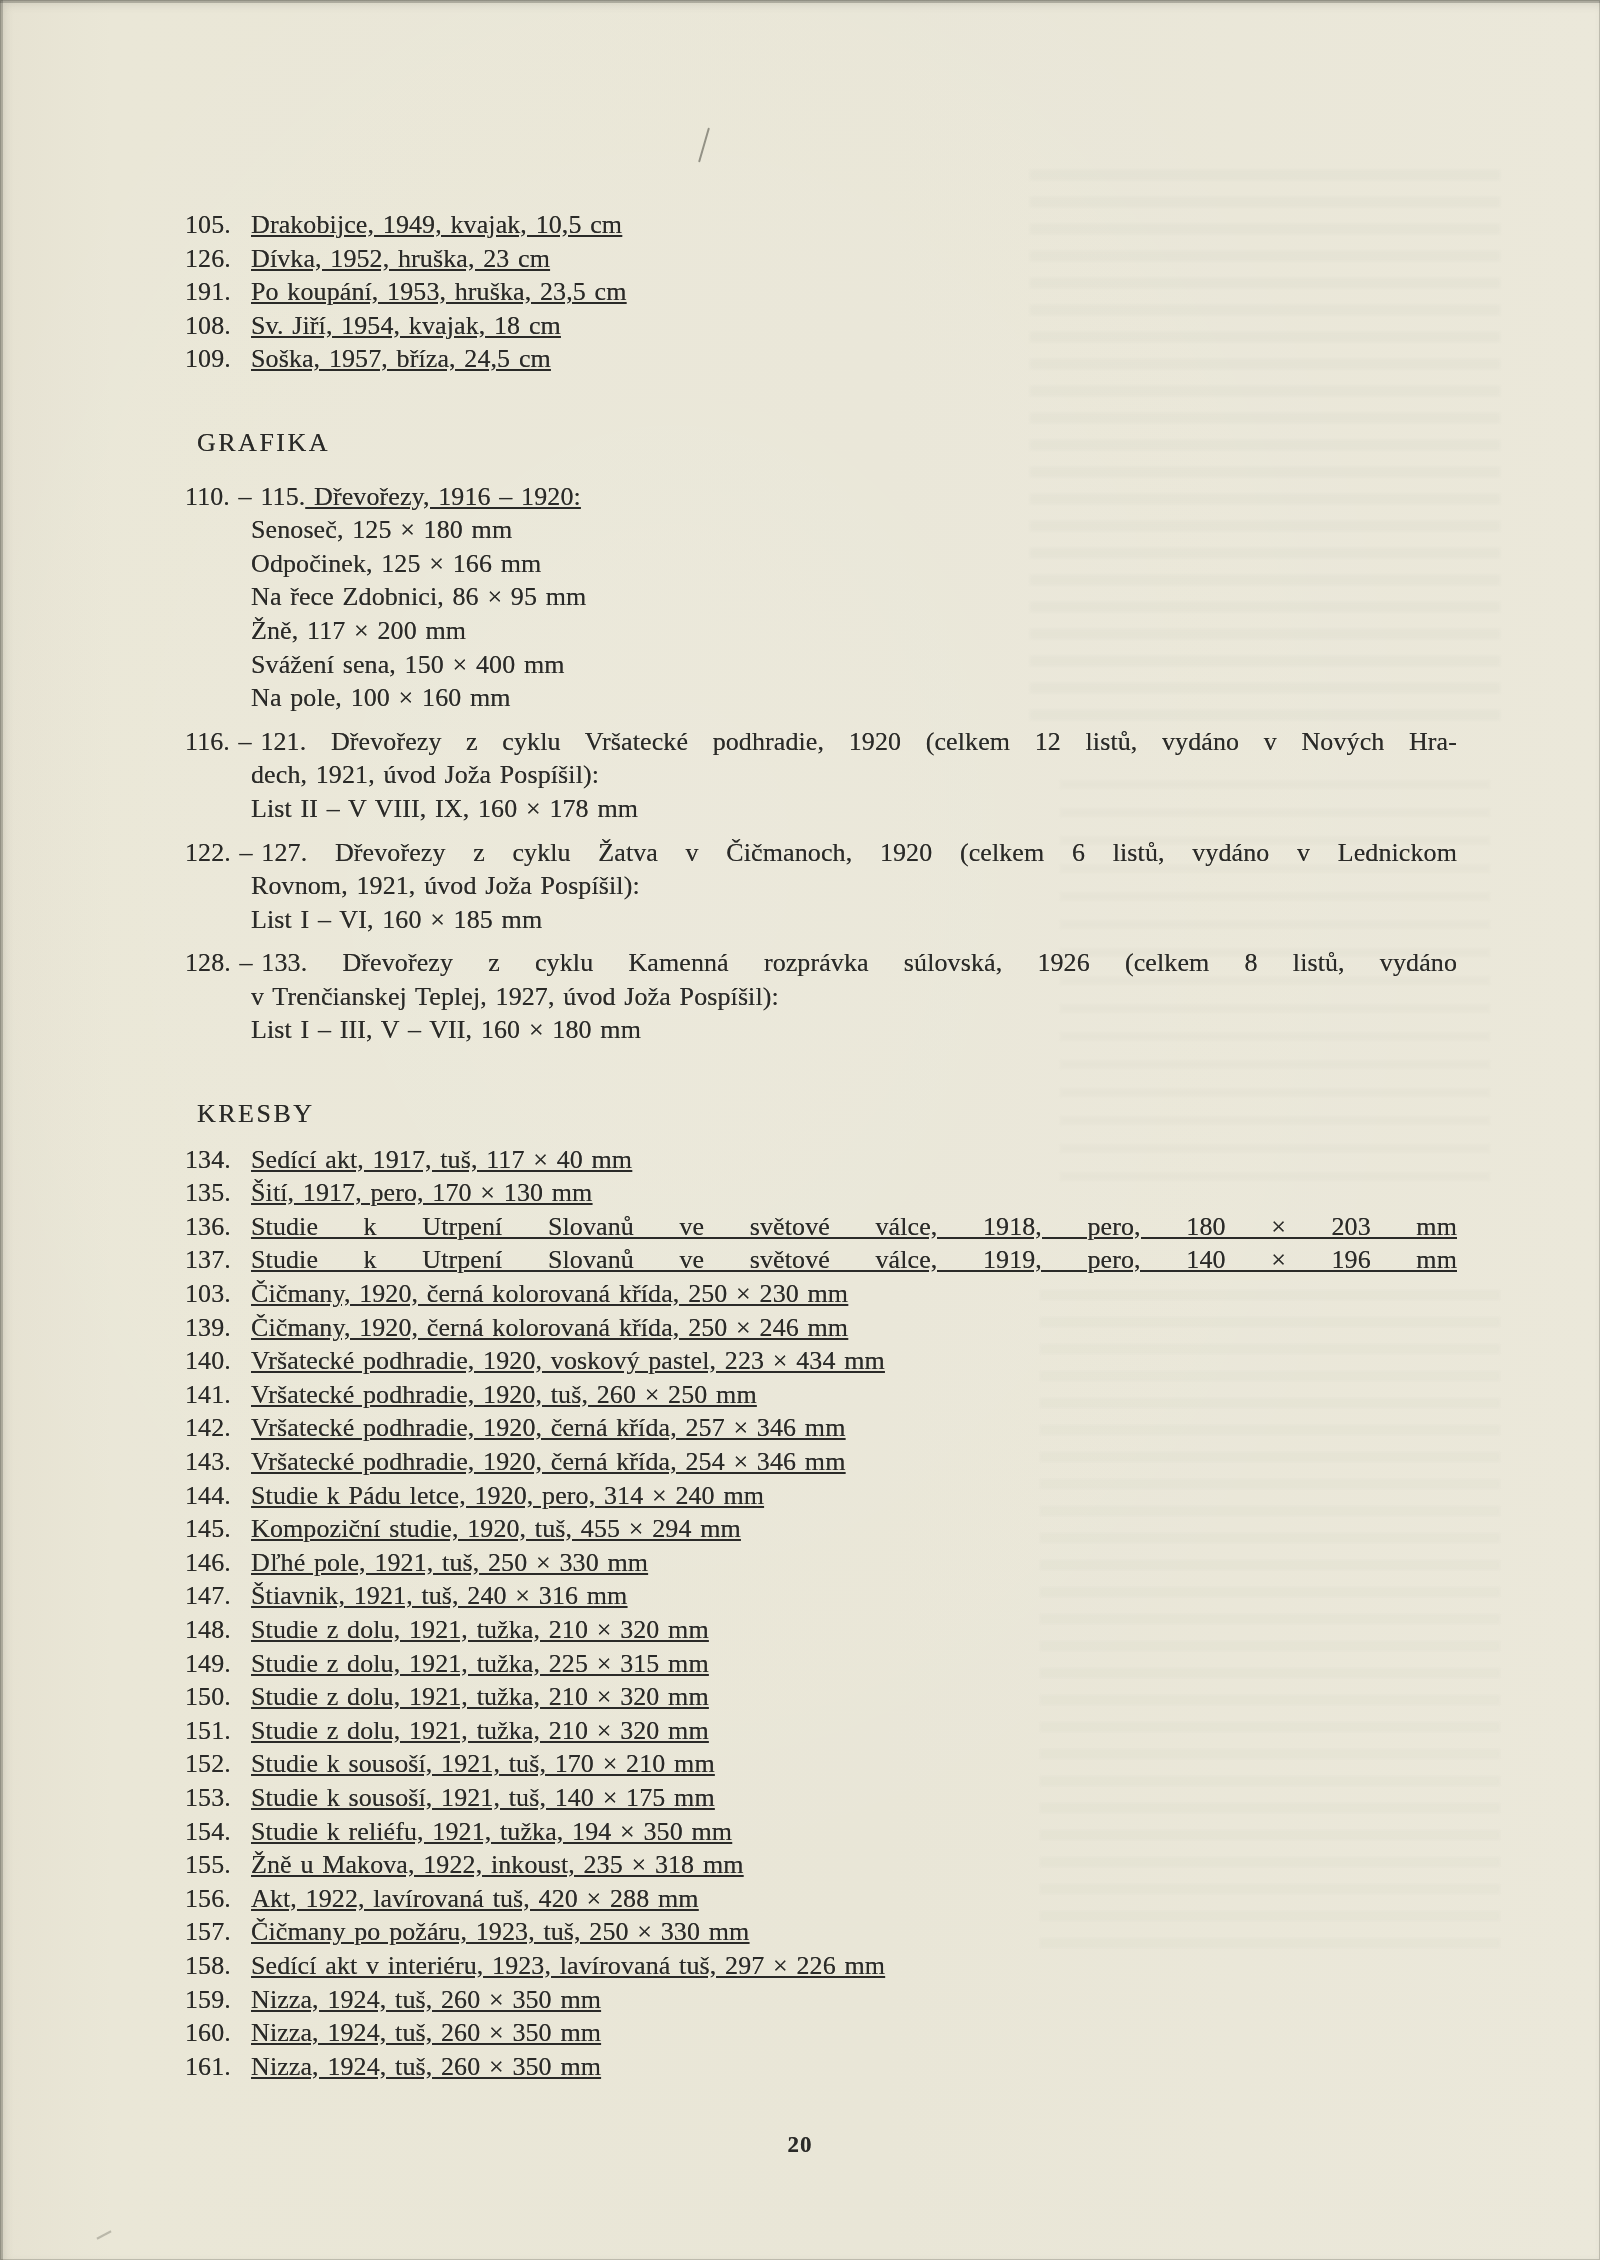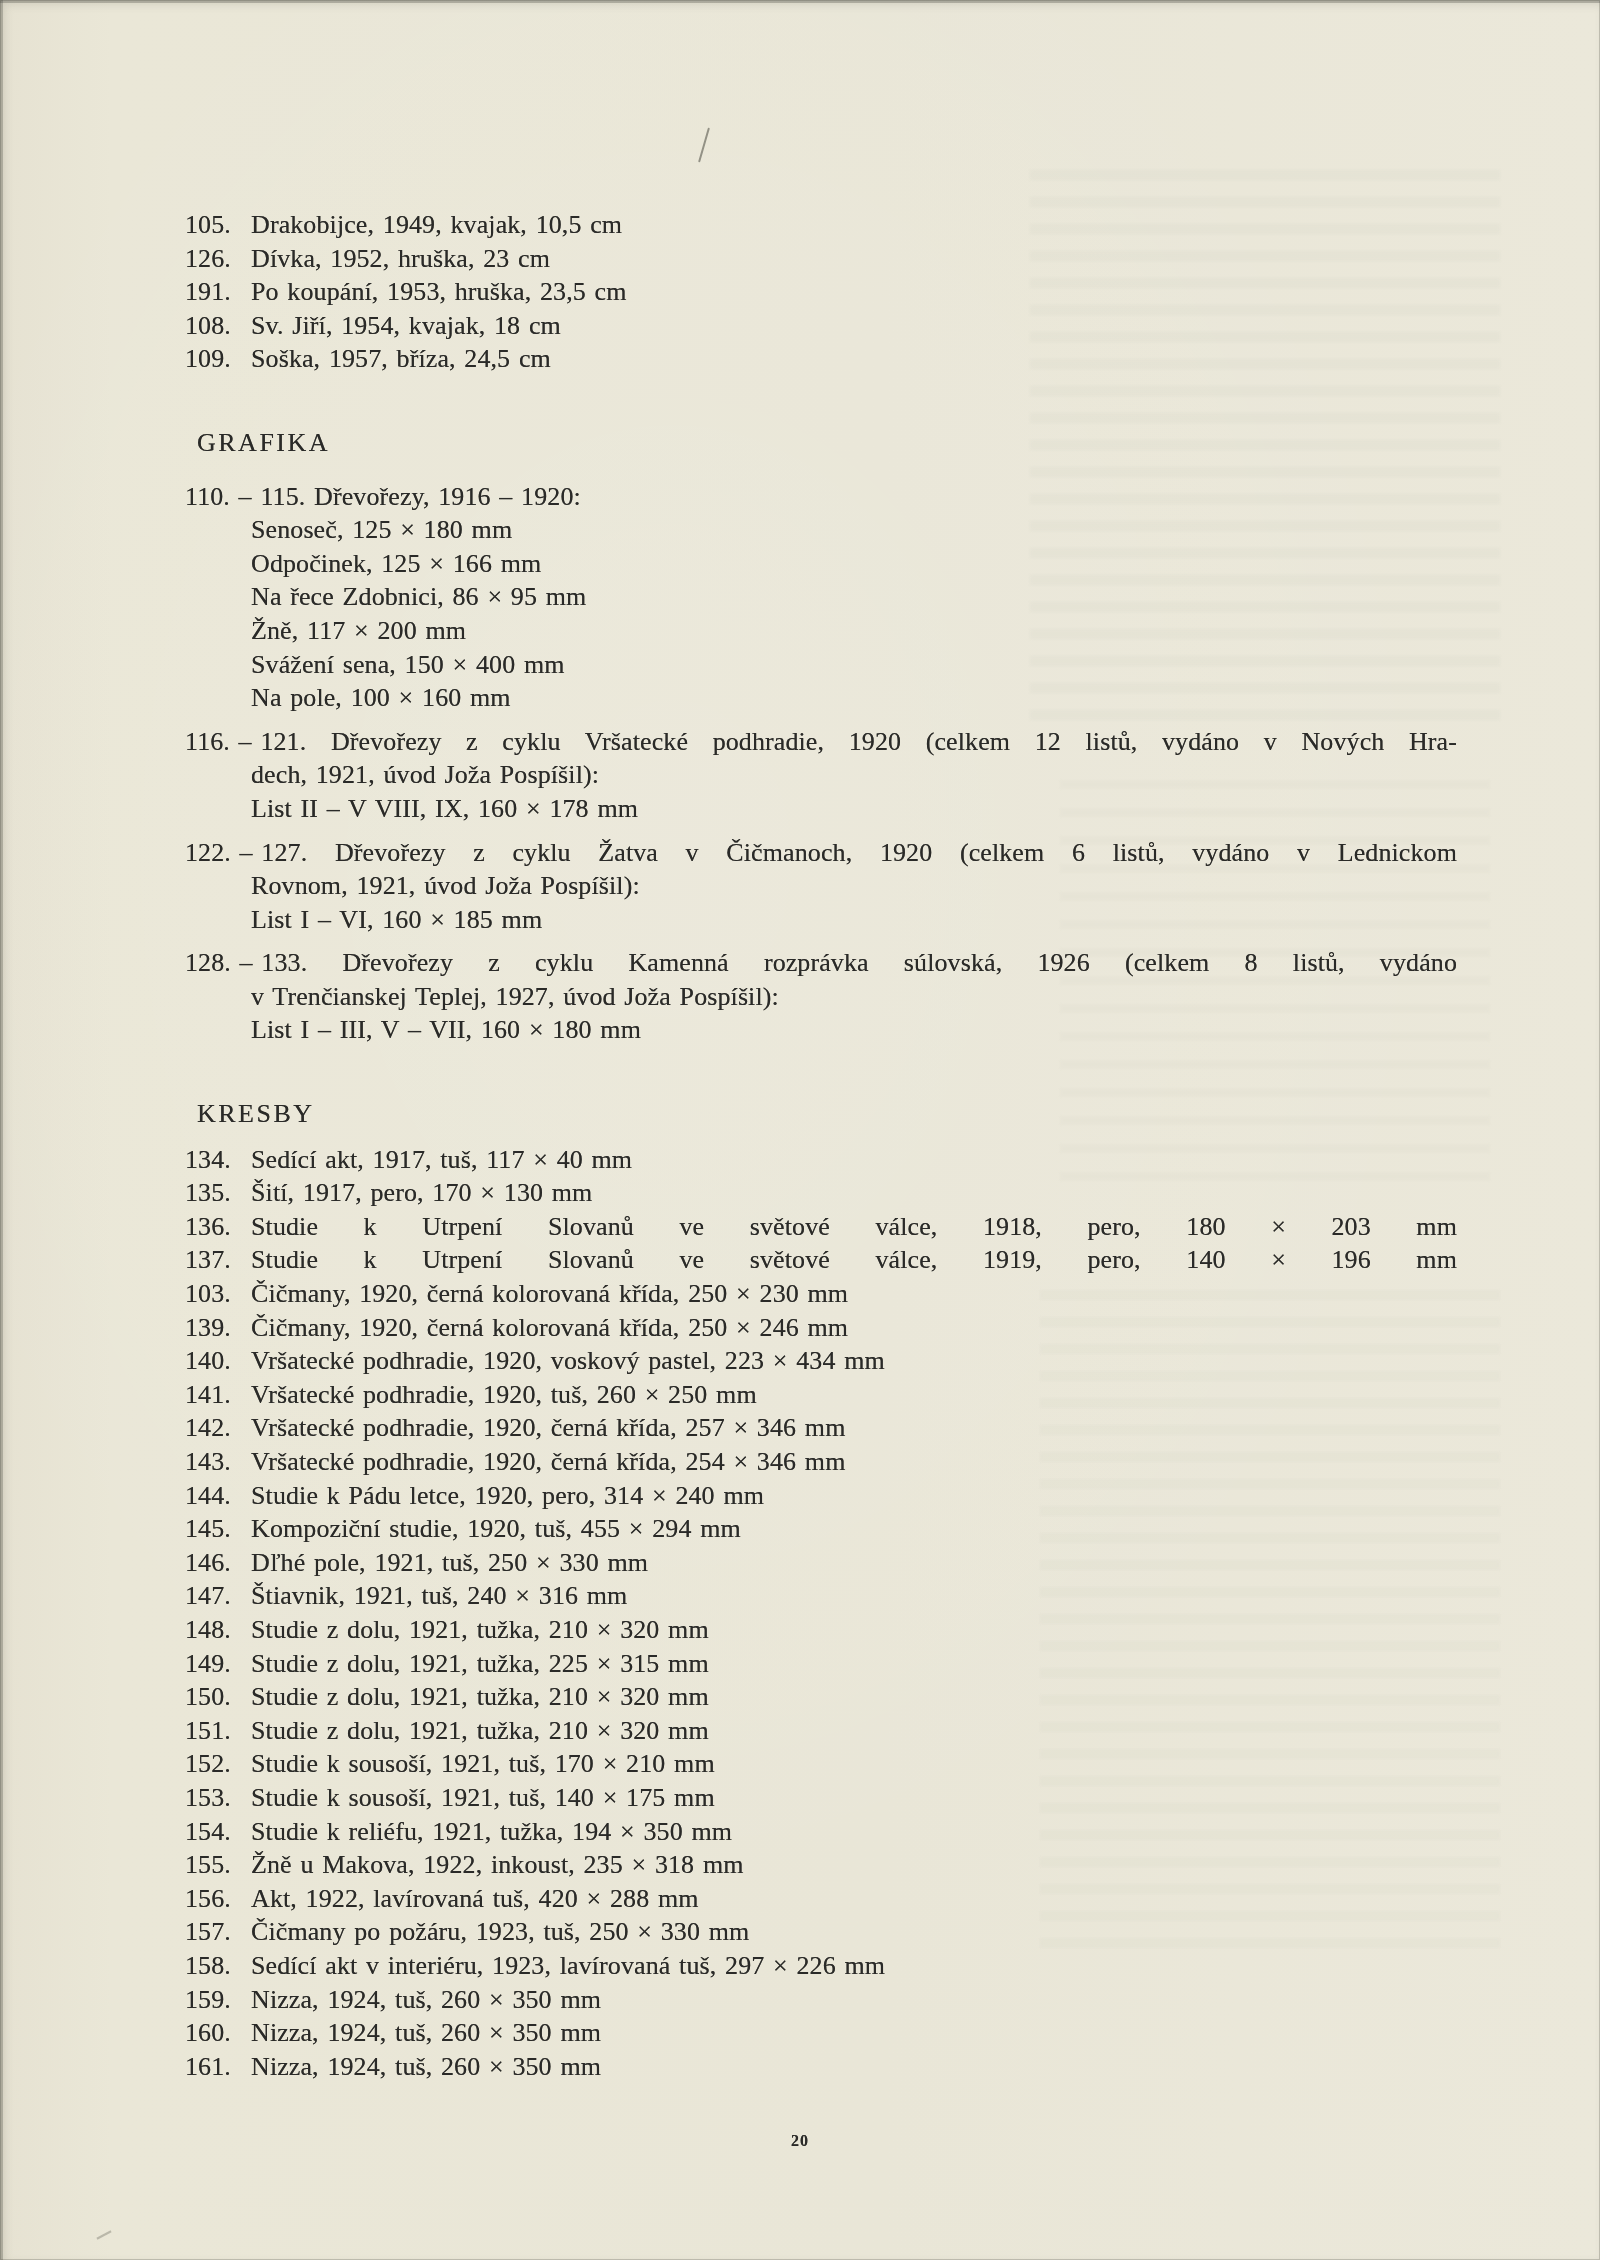--- a/index.html
+++ b/index.html
@@ -29,33 +29,33 @@
         background:repeating-linear-gradient(180deg, rgba(140,150,130,0.08) 0 9px,  rgba(0,0,0,0) 9px 28px); }
   .g3 { left:1040px; top:1290px; width:460px; height:660px;
         background:repeating-linear-gradient(180deg, rgba(140,150,130,0.09) 0 10px, rgba(0,0,0,0) 10px 27px); }
 
   .content {
     position:absolute; left:185px; top:208px; width:1272px;
     font-size:26px; line-height:33.6px;
     word-spacing:0.08em; letter-spacing:0.1px;
     text-shadow:0 0 0.5px rgba(40,40,35,0.65);
   }
-  .row  { white-space:nowrap; }
+  .row  { white-space:nowrap;text-decoration:underline; }
   .num  { display:inline-block; min-width:66px; }
   .cont { margin-left:66px; }
   .stretch { text-align:justify; text-align-last:justify; white-space:normal; }
   h2 { font-size:26px; font-weight:normal; letter-spacing:2.5px; margin:12px; line-height:33.6px; }
   .h-grafika { margin-top:50px; }
   .g110 { margin-top:20px; }
   .grp  { margin-top:10px; }
   .h-kresby { margin-top:50px; }
   .kresby-list { margin-top:4px; }
   .pagenum {
     position:absolute; left:0; right:0; top:2132px;
-    text-align:center; font-size:16px; font-weight:bold; letter-spacing:1px;
+    text-align:center; font-size:23px; font-weight:bold; letter-spacing:1px;
     font-family:"Liberation Serif","DejaVu Serif",serif;
     text-shadow:0 0 0.5px rgba(40,40,35,0.65);
   }
 </style>
 </head>
 <body>
 
 <div class="page">
   <div class="edge-top"></div>
   <div class="edge-left"></div>

